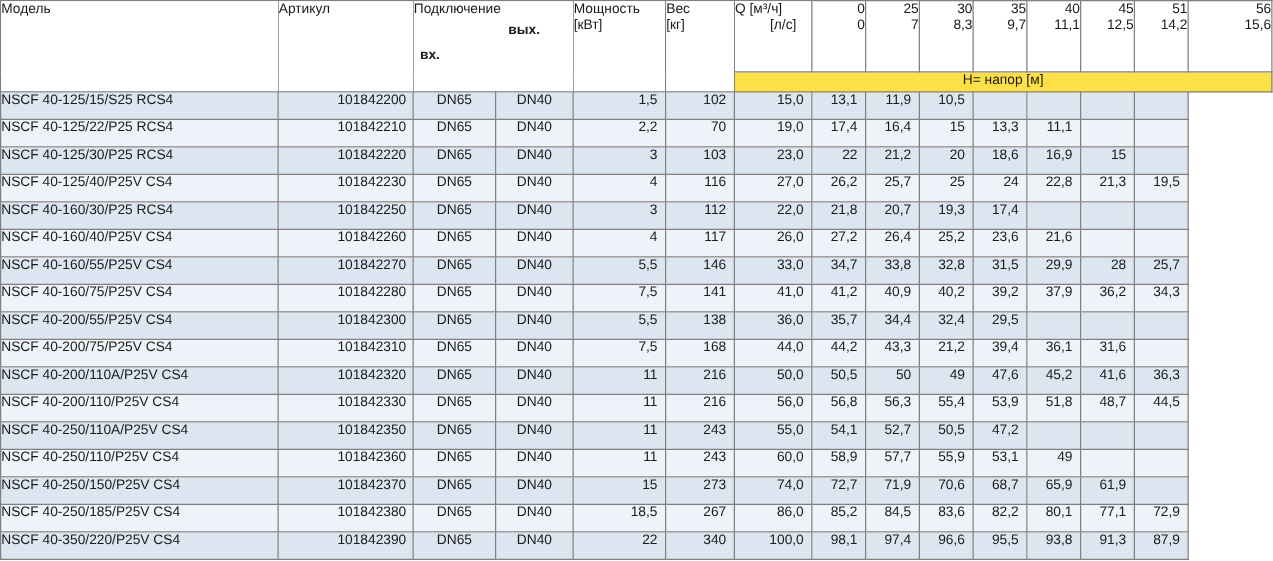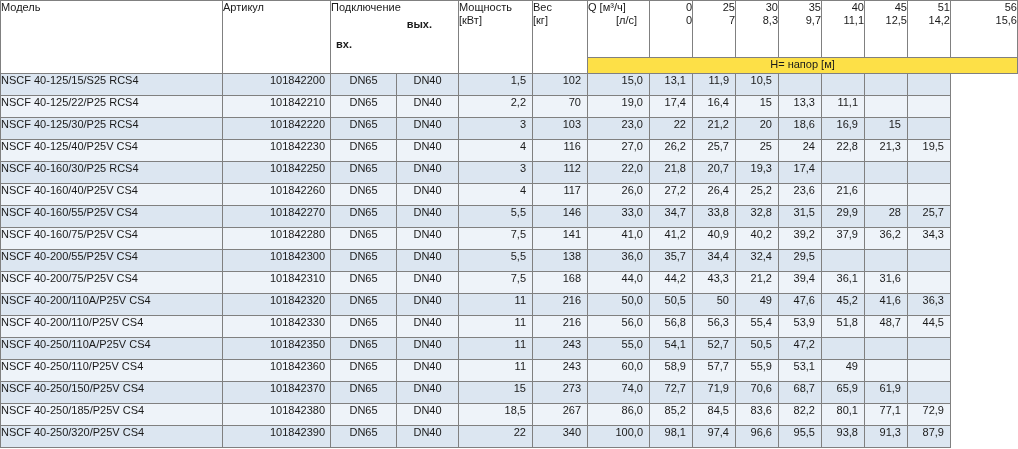--- a/index.html
+++ b/index.html
@@ -419,21 +419,21 @@
           <td class="num">86,0</td>
           <td class="num">85,2</td>
           <td class="num">84,5</td>
           <td class="num">83,6</td>
           <td class="num">82,2</td>
           <td class="num">80,1</td>
           <td class="num">77,1</td>
           <td class="num">72,9</td>
         </tr>
         <tr class="data odd">
-          <td class="model">NSCF 40-250/320/P25V CS4</td>
+          <td class="model">NSCF 40-350/220/P25V CS4</td>
           <td class="art">101842390</td>
           <td class="dn">DN65</td>
           <td class="dn">DN40</td>
           <td class="num">22</td>
           <td class="num">340</td>
           <td class="num">100,0</td>
           <td class="num">98,1</td>
           <td class="num">97,4</td>
           <td class="num">96,6</td>
           <td class="num">95,5</td>

